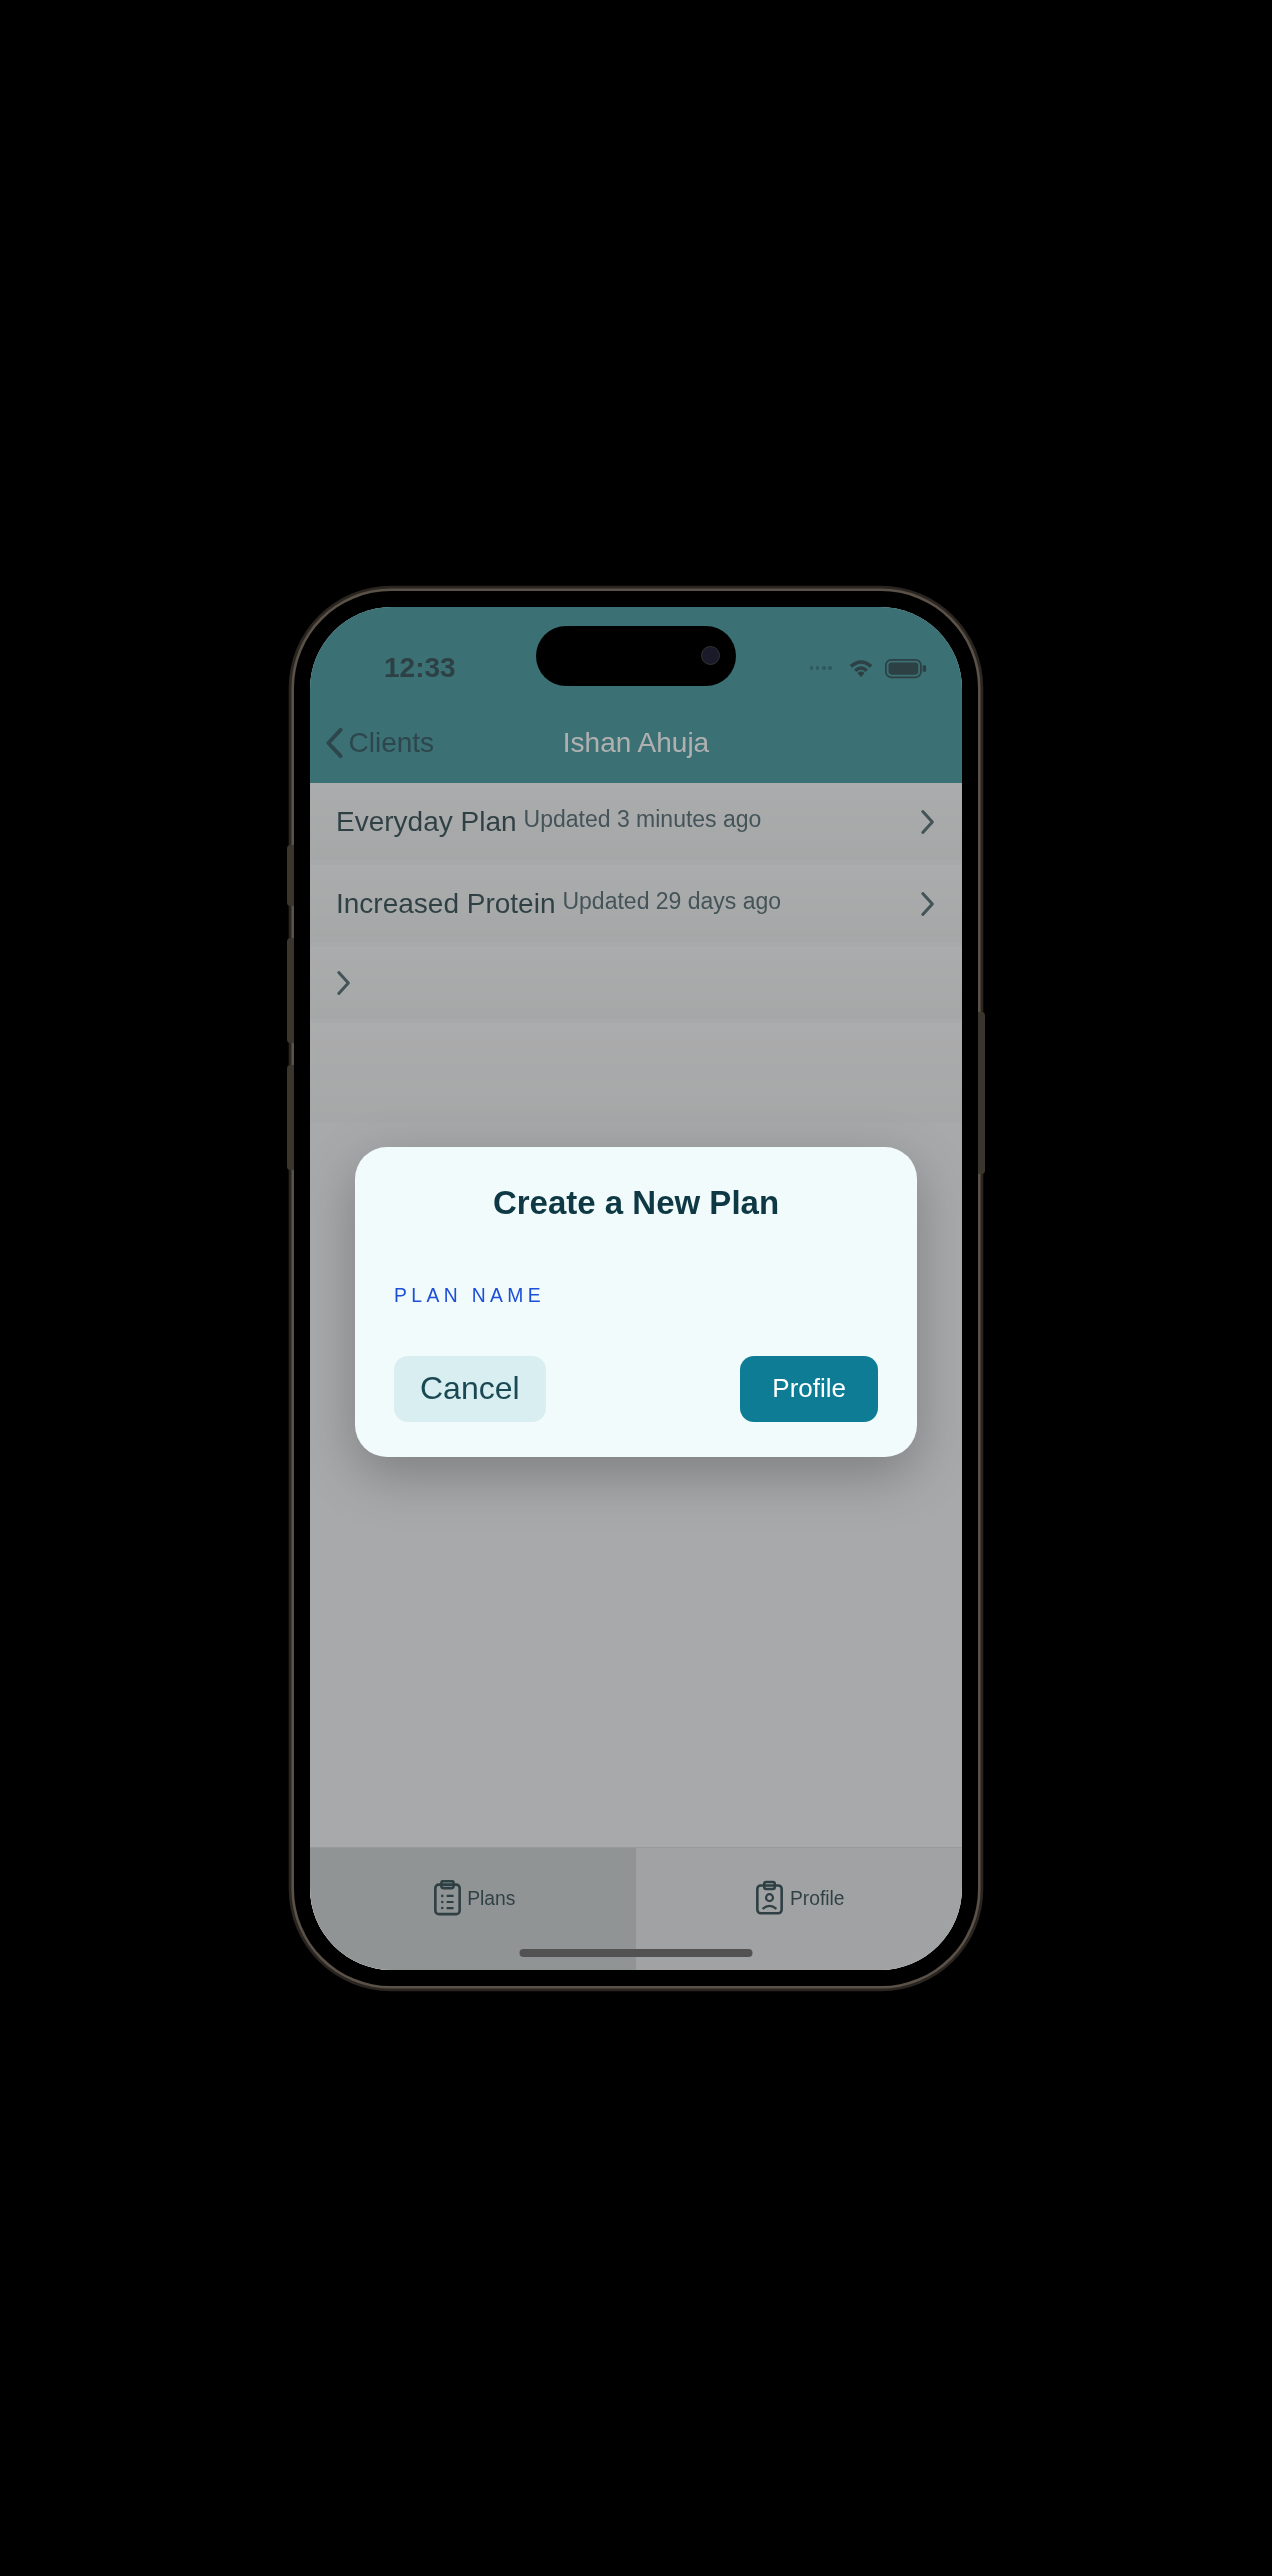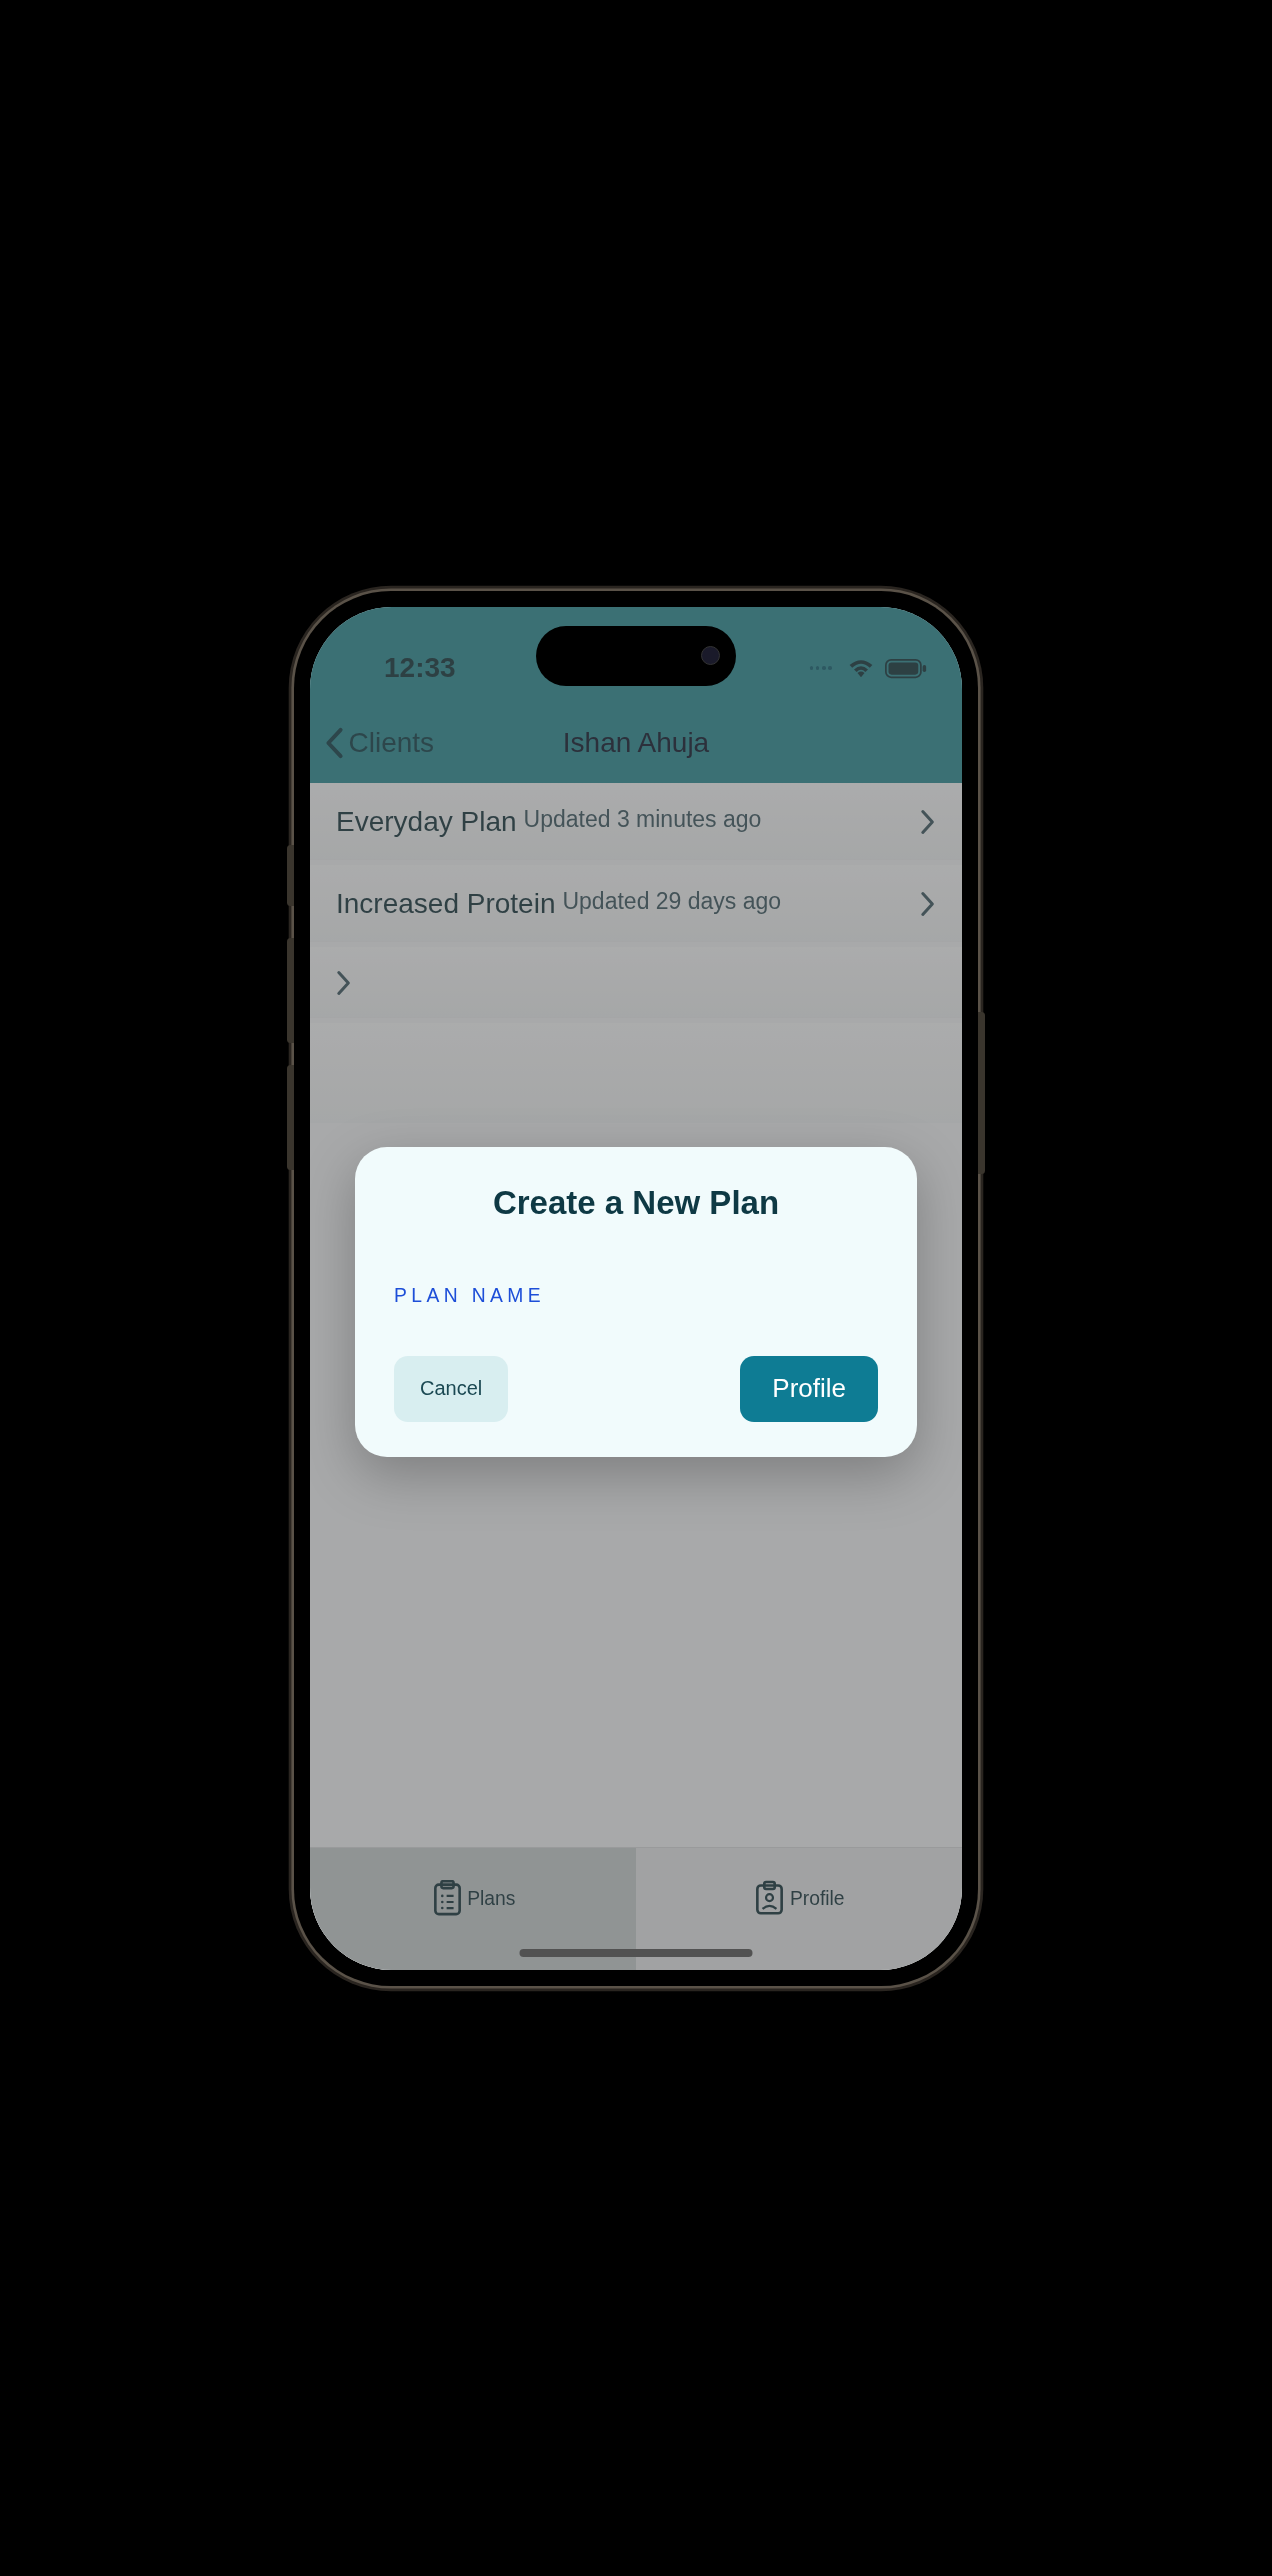--- a/index.html
+++ b/index.html
@@ -29,21 +29,21 @@
     }
     .status-time { font-size: 28px; font-weight: 600; color: #12333a; margin-left: 39px; }
     .status-icons { display: flex; align-items: center; gap: 10.5px; }
     .dots-span { display: flex; gap: 2.6px; margin-right: 4.4px; }
     .dots-span span { width: 3.5px; height: 3.5px; background: #126171; border-radius: 50%; }
     .header {
       background: #2a8a92; height: 79px; display: flex; align-items: center; position: relative; padding: 0 14px;
     }
     .back-btn { display: flex; align-items: center; color: #113f47; font-size: 28px; }
     .back-btn svg { margin-right: 3.5px; }
-    .header-title { position: absolute; left: 50%; transform: translateX(-50%); font-size: 28px; font-weight: 500; color: #0f172a; }
+    .header-title { position: absolute; left: 50%; transform: translateX(-50%); font-size: 28px; font-weight: 500; color: #ffffff; }
     .content { background: #f1f3f4; }
     .list-item {
       padding: 23px 26px 21px; border-bottom: 0.9px solid rgba(0,0,0,0.04);
       display: flex; justify-content: space-between; align-items: center;
       background: linear-gradient(#f6f7f8, #eceff0);
       margin-bottom: 5.3px;
     }
     .list-text { display: flex; flex-direction: row; gap: 7px; }
     .list-title { font-size: 28px; font-weight: 500; color: #14333b; }
     .list-sub { font-size: 23px; color: #3b5760; }
@@ -76,21 +76,21 @@
       box-shadow: 0 17.5px 53px rgba(0,0,0,0.25);
     }
     .modal-title { text-align: center; font-size: 33px; font-weight: 700; color: #0e3944; margin-bottom: 63px; }
     .field-label { font-size: 19.3px; letter-spacing: 4.4px; color: #1d4ed8; margin-bottom: 8.8px; }
     .field-input {
       width: 100%; border: none; border-bottom: 2.2px solid #2aa4b3; background: transparent;
       font-size: 26px; color: #14333b; padding: 3.5px 0 7px; outline: none;
     }
     .modal-actions { display: flex; justify-content: space-between; margin-top: 49px; }
     .btn-cancel {
-      background: #d8eef0; color: #1b4953; font-size: 20px; padding: 10px 26px; border-radius: 14px; border: none;
+      background: #d8eef0; color: #1b4953; font-size: 32px; padding: 10px 26px; border-radius: 14px; border: none;
     }
     .btn-create {
       background: #0e7c94; color: #fff; font-size: 26px; padding: 17.5px 32px; border-radius: 14px; border: none; font-weight: 500;
     }
   </style>
 </head>
 <body>
 
 <div class="phone-frame">
   <div class="phone-btn btn-left-1"></div>

